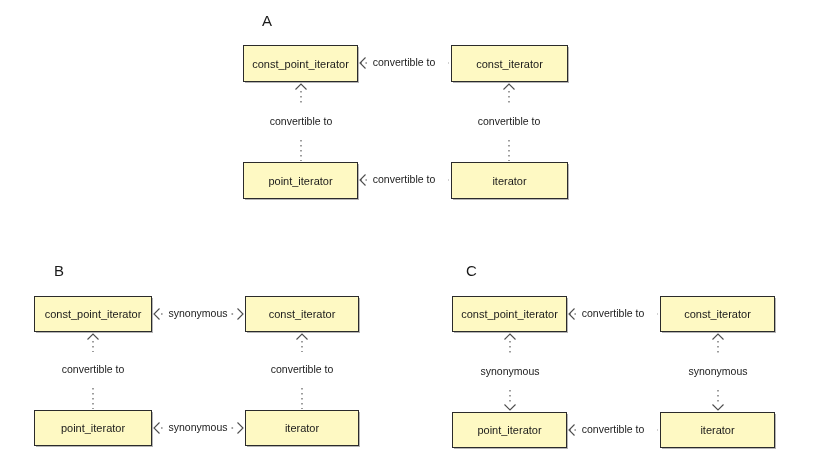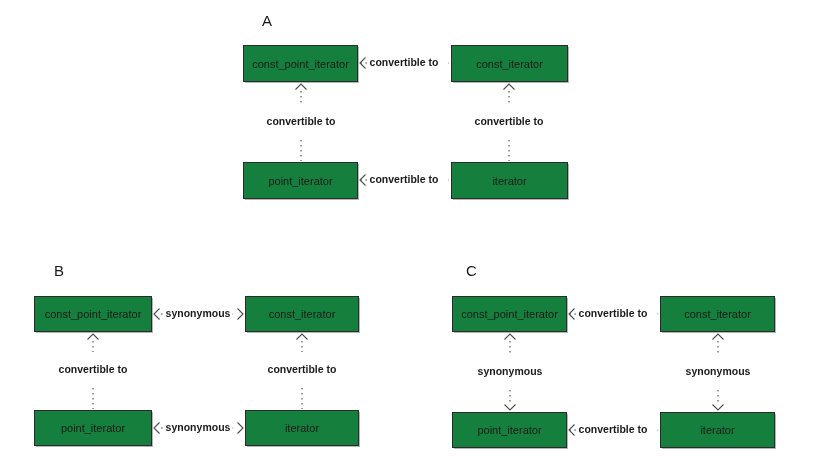--- a/index.html
+++ b/index.html
@@ -27,40 +27,39 @@
     font-size: 15px;
     font-family: "Liberation Sans", sans-serif;
     color: #1a1a1a;
     letter-spacing: 0.2px;
     white-space: nowrap;
   }
   .node-box {
     position: absolute;
     box-sizing: border-box;
     border: 1px solid #2b2b2b;
-    background: #15803d;
+    background: #fef9c3;
     display: flex;
     align-items: center;
     justify-content: center;
     font-size: 11px;
     font-family: "Liberation Sans", sans-serif;
     color: #1a1a1a;
     white-space: nowrap;
     box-shadow: 1.5px 1.5px 0 -0.5px rgba(120,120,120,0.55);
   }
   .edge-label {
     position: absolute;
     font-size: 10.5px;
     font-family: "Liberation Sans", sans-serif;
     color: #1a1a1a;
     background: #ffffff;
     white-space: nowrap;
     padding: 0 2px;
     text-align: center;
-    font-weight: bold;
   }
   .edge-label.vertical-lbl {
     transform: translateX(-50%);
   }
 </style>
 </head>
 <body>
 
 <svg id="canvas" viewBox="0 0 813 457">
     <g>

